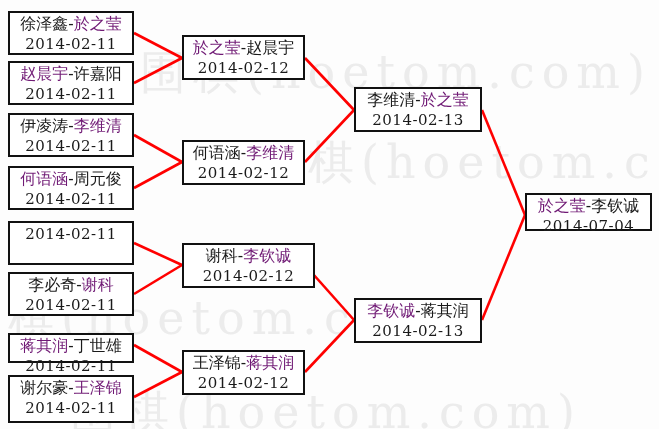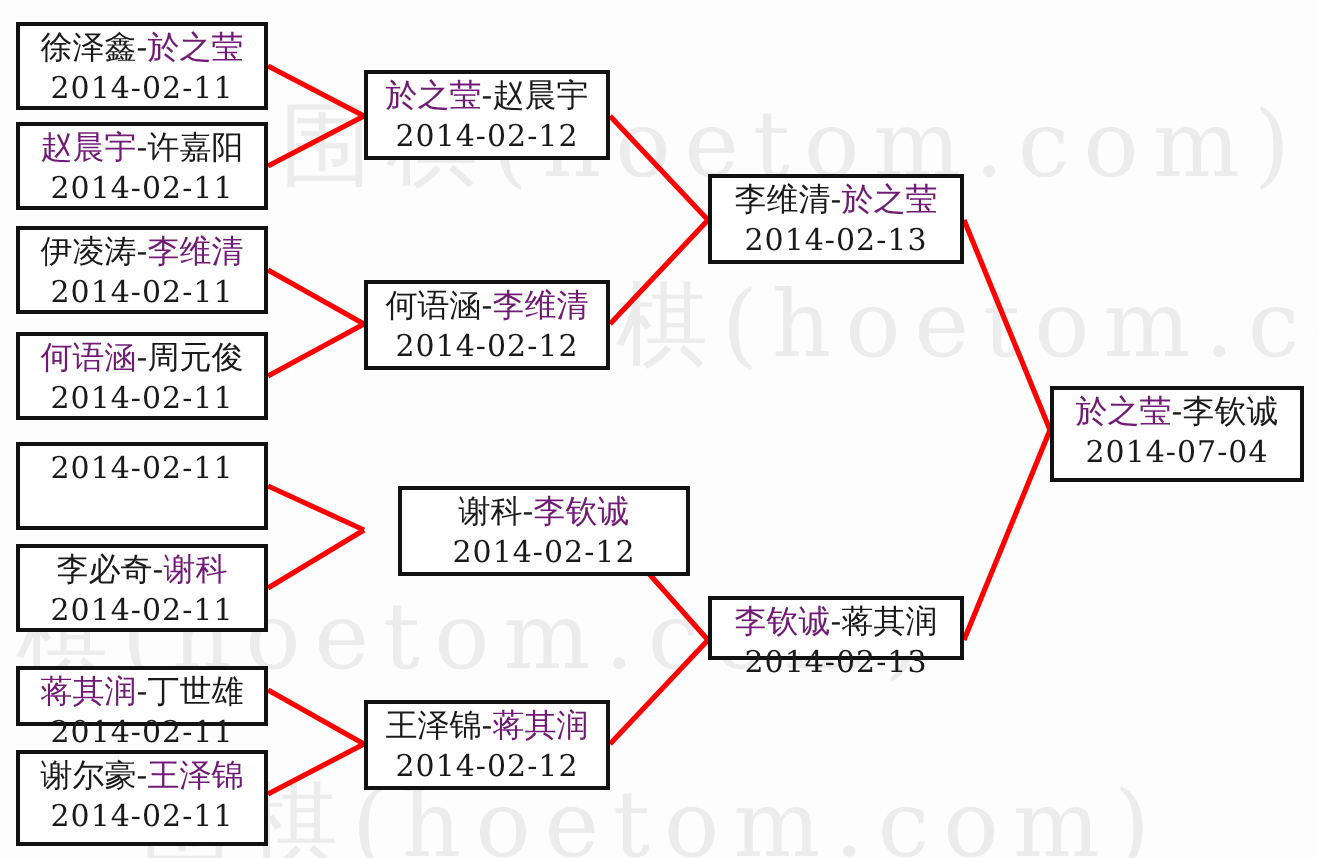--- a/index.html
+++ b/index.html
@@ -92,34 +92,34 @@
 </div>
 
 <div class="match-box" style="left:182px;top:35px;width:123px;height:45px;">
   <div class="players"><span class="winner">於之莹</span><span>-</span><span>赵晨宇</span></div>
   <div class="date">2014-02-12</div>
 </div>
 <div class="match-box" style="left:182px;top:140px;width:123px;height:45px;">
   <div class="players"><span>何语涵</span><span>-</span><span class="winner">李维清</span></div>
   <div class="date">2014-02-12</div>
 </div>
-<div class="match-box" style="left:199px;top:243px;width:146px;height:45px;">
+<div class="match-box" style="left:182px;top:243px;width:133px;height:45px;">
   <div class="players"><span>谢科</span><span>-</span><span class="winner">李钦诚</span></div>
   <div class="date">2014-02-12</div>
 </div>
 <div class="match-box" style="left:182px;top:350px;width:123px;height:45px;">
   <div class="players"><span>王泽锦</span><span>-</span><span class="winner">蒋其润</span></div>
   <div class="date">2014-02-12</div>
 </div>
 
 <div class="match-box" style="left:354px;top:87px;width:128px;height:45px;">
   <div class="players"><span>李维清</span><span>-</span><span class="winner">於之莹</span></div>
   <div class="date">2014-02-13</div>
 </div>
-<div class="match-box" style="left:354px;top:298px;width:128px;height:32px;">
+<div class="match-box" style="left:354px;top:298px;width:128px;height:45px;">
   <div class="players"><span class="winner">李钦诚</span><span>-</span><span>蒋其润</span></div>
   <div class="date">2014-02-13</div>
 </div>
 
-<div class="match-box" style="left:525px;top:193px;width:127px;height:48px;">
+<div class="match-box" style="left:525px;top:193px;width:127px;height:38px;">
   <div class="players"><span class="winner">於之莹</span><span>-</span><span>李钦诚</span></div>
   <div class="date">2014-07-04</div>
 </div>
 
 </body></html>

